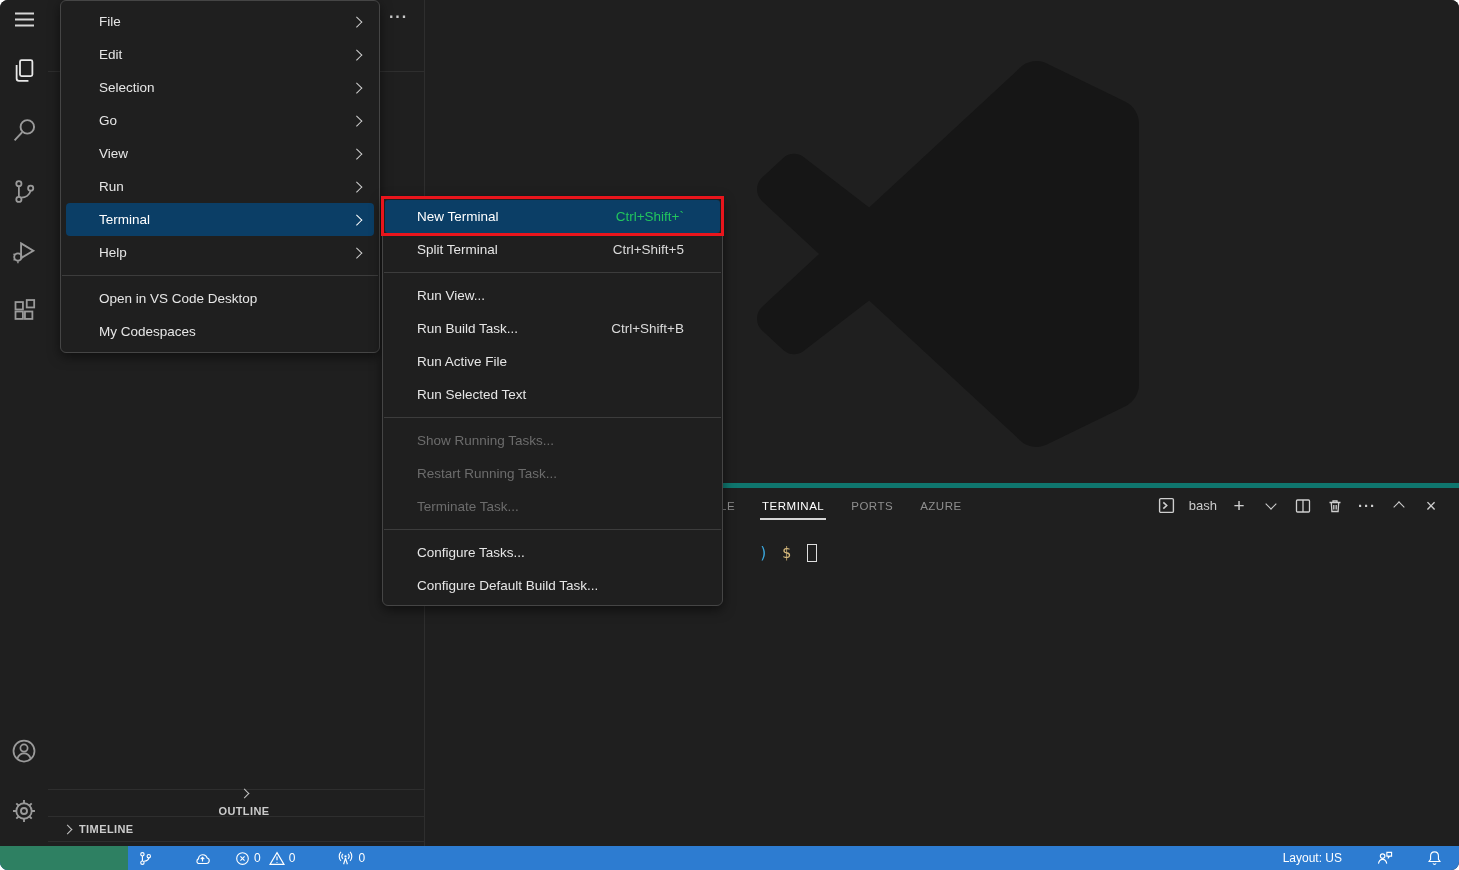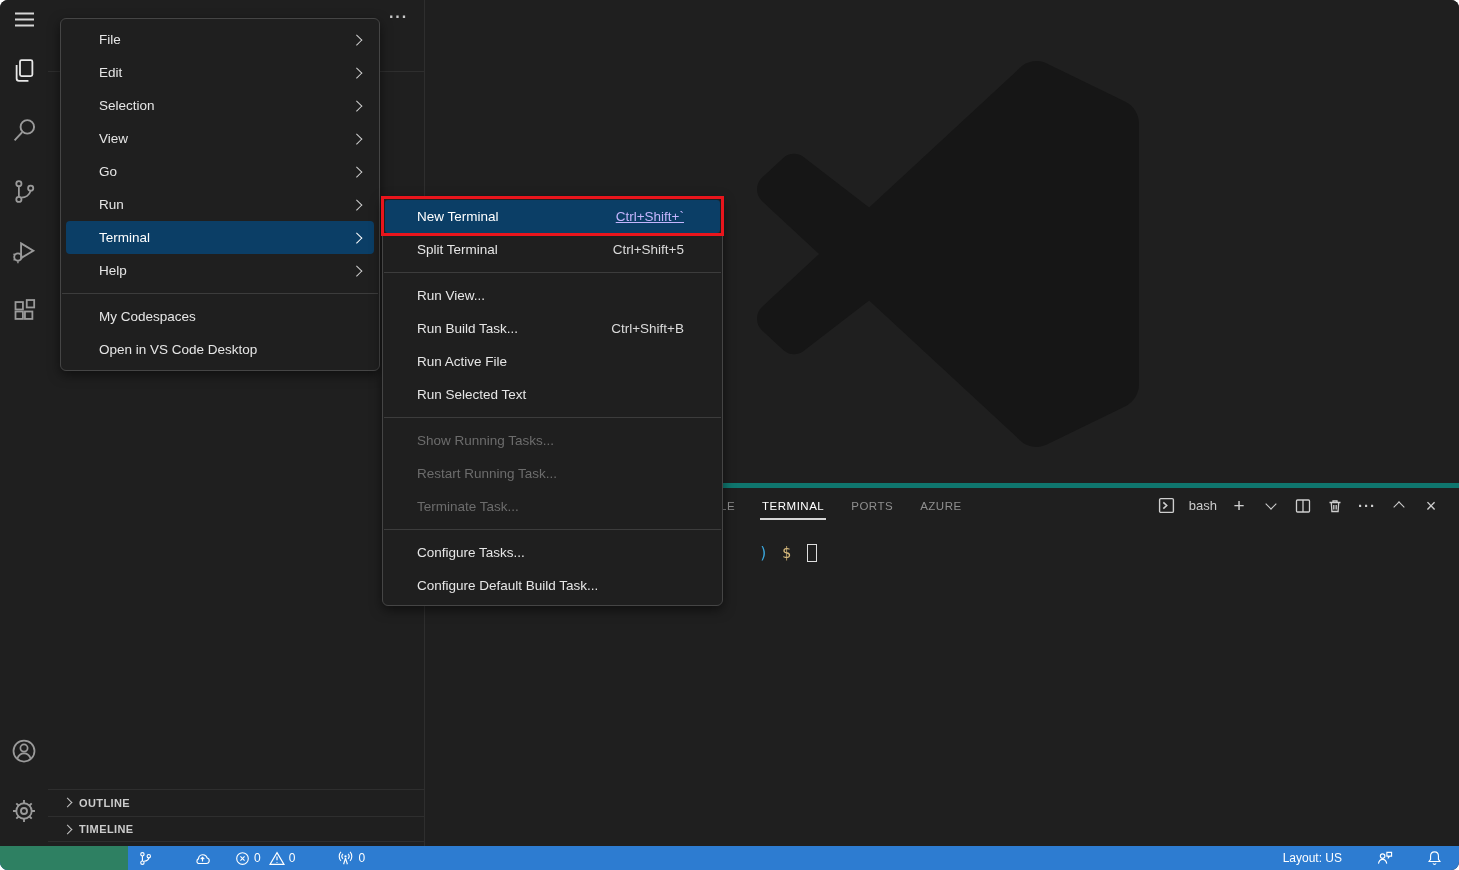--- a/index.html
+++ b/index.html
@@ -43,36 +43,36 @@
   .cursor{width:10px;height:18px;border:1.5px solid #dedede;box-sizing:border-box;margin-left:2px;}
 
   
   .statusbar{position:absolute;left:0;right:0;bottom:0;height:24px;display:flex;align-items:center;
              color:#ffffff;font-size:12px;}
   .remote{width:128px;height:24px;flex:0 0 auto;cursor:pointer;}
   .sb-item{display:flex;align-items:center;gap:4px;padding:0 7px;height:24px;cursor:pointer;}
   .sb-right{margin-left:auto;display:flex;align-items:center;gap:20px;padding-right:10px;}
 
   
-  .menu{position:absolute;left:60px;top:18px;width:320px;background:#1f1f1f;border:1px solid #454545;border-radius:6px;
+  .menu{position:absolute;left:60px;top:0;width:320px;background:#1f1f1f;border:1px solid #454545;border-radius:6px;
         padding:4px 0;box-shadow:0 4px 12px rgba(0,0,0,.5);z-index:20;font-size:13.5px;color:#e6e6e6;box-sizing:border-box;}
   .menu-item{height:33px;display:flex;align-items:center;padding:0 14px 0 33px;margin:0 5px;border-radius:4px;cursor:pointer;}
   .menu-item .lbl{flex:0 0 auto;}
   .menu-item .sp{flex:1;}
   .menu-item.highlight{background:#0b3e66;color:#ffffff;}
   .mchev{width:6.5px;height:6.5px;border-right:1.5px solid #d0d0d0;border-top:1.5px solid #d0d0d0;transform:rotate(45deg);}
   .menu-item.highlight .mchev{border-color:#ffffff;}
   .menu-sep{height:1px;background:#3c3c3c;margin:6px 1px;}
 
   .submenu{position:absolute;left:382px;top:196px;width:341px;background:#1f1f1f;border:1px solid #454545;border-radius:6px;
         padding:3px 0;box-shadow:0 4px 12px rgba(0,0,0,.5);z-index:21;font-size:13.5px;color:#e6e6e6;box-sizing:border-box;}
   .sub-item{height:33px;display:flex;align-items:center;padding:0 36px 0 32px;margin:0 2px;border-radius:3px;cursor:pointer;}
   .sub-item .shortcut{margin-left:auto;color:#dadada;}
   .sub-item.highlight{background:#0b3e66;color:#ffffff;justify-content:space-between;}
-  .sub-item.highlight .shortcut{color:#c4b5fd;text-decoration:underline;}
+  .sub-item.highlight .shortcut{color:#22c55e;}
   .sub-item.disabled{color:#6c6c6c;cursor:default;}
 
   .red-box{position:absolute;left:381px;top:196px;width:343px;height:40px;border:3px solid #e9151c;
            box-sizing:border-box;z-index:22;pointer-events:none;}
 </style>
 </head>
 <body>
 
 <div class="app">
 
@@ -150,21 +150,21 @@
       </span>
     </div>
   </div>
 
   <div class="sidebar">
     <div class="sidebar-actions">
       <span>···</span>
     </div>
     <div class="sidebar-divider"></div>
   </div>
-  <div class="side-sec" style="top:789px;">
+  <div class="side-sec" style="top:789px;flex-direction:column;">
     <span class="chev-r"></span>
     <span>OUTLINE</span>
   </div>
   <div class="side-sec" style="top:816px;border-bottom:1px solid #2e2e2e;">
     <span class="chev-r"></span>
     <span>TIMELINE</span>
   </div>
 
   <div class="editor">
     <svg class="watermark" viewBox="0 0 100 100" preserveAspectRatio="none">
@@ -286,50 +286,50 @@
         <span class="lbl">Edit</span>
         <span class="sp"></span>
         <span class="mchev"></span>
       </div>
     <div class="menu-item">
         <span class="lbl">Selection</span>
         <span class="sp"></span>
         <span class="mchev"></span>
       </div>
     <div class="menu-item">
+        <span class="lbl">Go</span>
+        <span class="sp"></span>
+        <span class="mchev"></span>
+      </div>
+    <div class="menu-item">
         <span class="lbl">View</span>
-        <span class="sp"></span>
-        <span class="mchev"></span>
-      </div>
-    <div class="menu-item">
-        <span class="lbl">Go</span>
         <span class="sp"></span>
         <span class="mchev"></span>
       </div>
     <div class="menu-item">
         <span class="lbl">Run</span>
         <span class="sp"></span>
         <span class="mchev"></span>
       </div>
     <div class="menu-item highlight">
         <span class="lbl">Terminal</span>
         <span class="sp"></span>
         <span class="mchev"></span>
       </div>
     <div class="menu-item">
         <span class="lbl">Help</span>
         <span class="sp"></span>
         <span class="mchev"></span>
       </div>
     <div class="menu-sep"></div>
     <div class="menu-item">
+        <span class="lbl">Open in VS Code Desktop</span>
+      </div>
+    <div class="menu-item">
         <span class="lbl">My Codespaces</span>
-      </div>
-    <div class="menu-item">
-        <span class="lbl">Open in VS Code Desktop</span>
       </div>
   </div>
 
   <div class="submenu">
     <div class="sub-item highlight">
       <span>New Terminal</span>
       <span class="shortcut">Ctrl+Shift+`</span>
     </div>
     <div class="sub-item">
       <span>Split Terminal</span>

